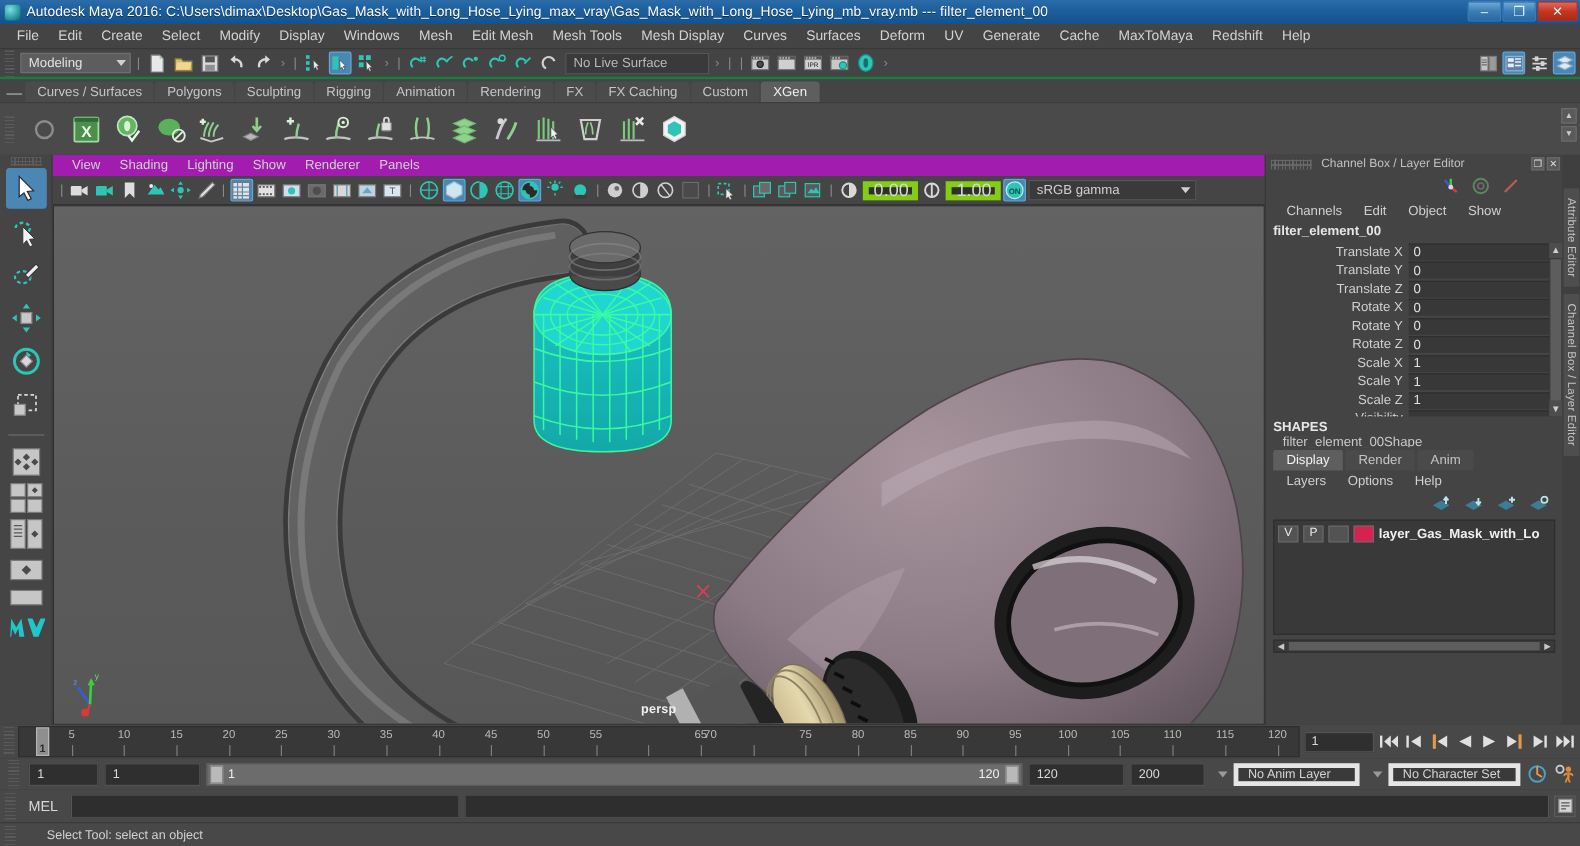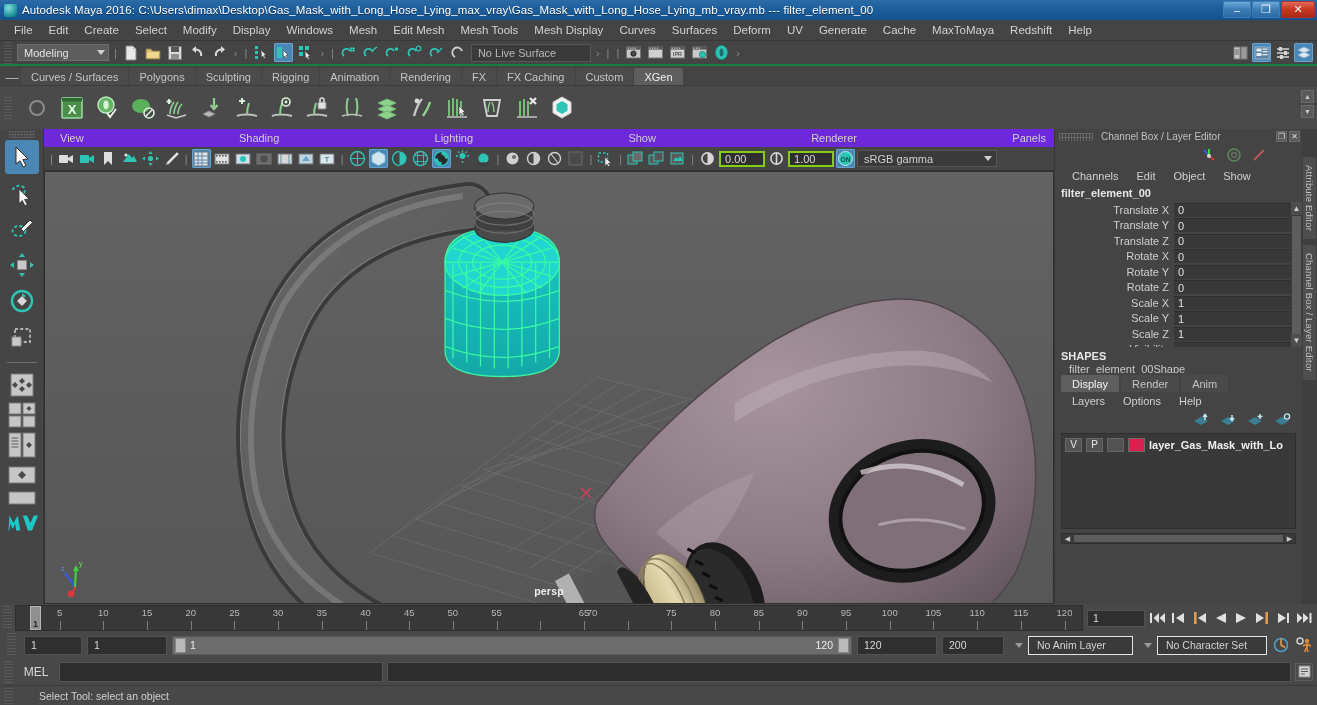--- a/index.html
+++ b/index.html
@@ -80,24 +80,24 @@
   
   .toolbox { width:44px; background:#454545; display:flex; flex-direction:column; align-items:center; padding-top:2px; gap:2px; border-right:1px solid #383838;}
   .tbgrip { width:26px;height:7px;background-image:repeating-linear-gradient(to right,#6a6a6a 0,#6a6a6a 1px,transparent 1px,transparent 3px),repeating-linear-gradient(to bottom,#6a6a6a 0,#6a6a6a 1px,transparent 1px,transparent 3px); opacity:.6;}
   .tbtn { width:34px;height:34px; border-radius:3px; display:flex;align-items:center;justify-content:center;}
   .tbtn.sel { background:#4b87b5; }
   .tbdiv { width:30px;height:1px;background:#6d6d6d;margin:6px 0;}
   .tsmall { width:32px;height:28px; display:flex;align-items:center;justify-content:center;}
 
   
   .viewcol { flex:1; display:flex; flex-direction:column; min-width:0; }
-  .vpmenu { height:18px; background:#6d28d9; display:flex; align-items:center; padding-left:8px; gap:0;justify-content:space-between;}
+  .vpmenu { height:18px; background:#a21caf; display:flex; align-items:center; padding-left:8px; gap:0;}
   .vpmenu .mi { font-size:11px;color:#d0d0d0;padding:1px 8px;}
   .vptools { height:24px; background:#454545; display:flex; align-items:center; gap:2px; padding-left:4px; border-bottom:1px solid #333; overflow:hidden;}
-  .numfield { height:16px;width:46px;background:#2f2f2f;border:2px solid #84cc16;color:#d8d8d8;font-size:11px;display:flex;align-items:center;padding-left:4px;}
+  .numfield { height:16px;width:46px;background:#2f2f2f;border:5px solid #84cc16;color:#d8d8d8;font-size:15px;display:flex;align-items:center;padding-left:4px;}
   .gammabox { height:17px; width:140px; background:#3a3a3a;border:1px solid #565656;display:flex;align-items:center;padding-left:6px;font-size:11px;color:#d0d0d0;}
   .gammacaret { margin-left:auto;margin-right:4px;}
 
   .viewport { flex:1; position:relative; overflow:hidden; background:#5e5e5e; border:1px solid #2f2f2f; }
   .vp-inner { position:absolute; inset:0; background:linear-gradient(to bottom,#636363 0%,#5b5b5b 60%,#575757 100%); }
   .persp-label { position:absolute; left:50%; transform:translateX(-50%); bottom:6px; font-size:10.5px; color:#efefef; font-weight:bold; letter-spacing:.2px;}
   .axis-gizmo { position:absolute; left:12px; bottom:6px; width:40px;height:46px;}
 
   
   .rightpanel { width:248px; background:#444; display:flex; flex-direction:column; border-left:1px solid #383838;}
@@ -154,21 +154,21 @@
   .pbtn { width:18px;height:18px;display:flex;align-items:center;justify-content:center;}
 
   
   .rangebar { height:26px; background:#484848; display:flex; align-items:center; gap:5px; padding:0 4px;}
   .rfield { height:19px;background:#2f2f2f;border:1px solid #525252;color:#d8d8d8;font-size:10.5px;display:flex;align-items:center;padding-left:6px;}
   .rangeslider { flex:1; height:19px; background:#6c6c6c; border:1px solid #5a5a5a; display:flex; align-items:center; position:relative; padding:0 2px;}
   .rs-handle { width:11px;height:15px;background:#b9b9b9;border:1px solid #888;}
   .rs-lbl { font-size:10.5px; color:#efefef; margin-left:4px;}
   .rs-lbl.r { position:absolute; right:18px;}
   .dropdown-arrow { width:14px;height:19px;display:flex;align-items:center;justify-content:center;}
-  .combo { height:19px;background:#3a3a3a;border:1px solid #e5e5e5;color:#d3d3d3;font-size:10.5px;display:flex;align-items:center;padding:0 8px;}
+  .combo { height:19px;background:#3a3a3a;border:4px solid #e5e5e5;color:#d3d3d3;font-size:10.5px;display:flex;align-items:center;padding:0 8px;}
 
   
   .cmdline { height:27px; background:#484848; display:flex; align-items:center; gap:4px; padding:0 4px;}
   .cmd-grip { width:9px;height:22px;background-image:repeating-linear-gradient(to bottom,#6a6a6a 0,#6a6a6a 1px,transparent 1px,transparent 3px);opacity:.5;}
   .cmd-lbl { font-size:12px; color:#d8d8d8; width:38px; text-align:center;}
   .cmd-in { width:324px;height:20px;background:#2e2e2e;border:1px solid #545454;}
   .cmd-out { flex:1;height:20px;background:#2e2e2e;border:1px solid #545454;}
   .cmd-btn { width:18px;height:18px;border:1px solid #5c5c5c;background:#4a4a4a;display:flex;align-items:center;justify-content:center;}
 
   

